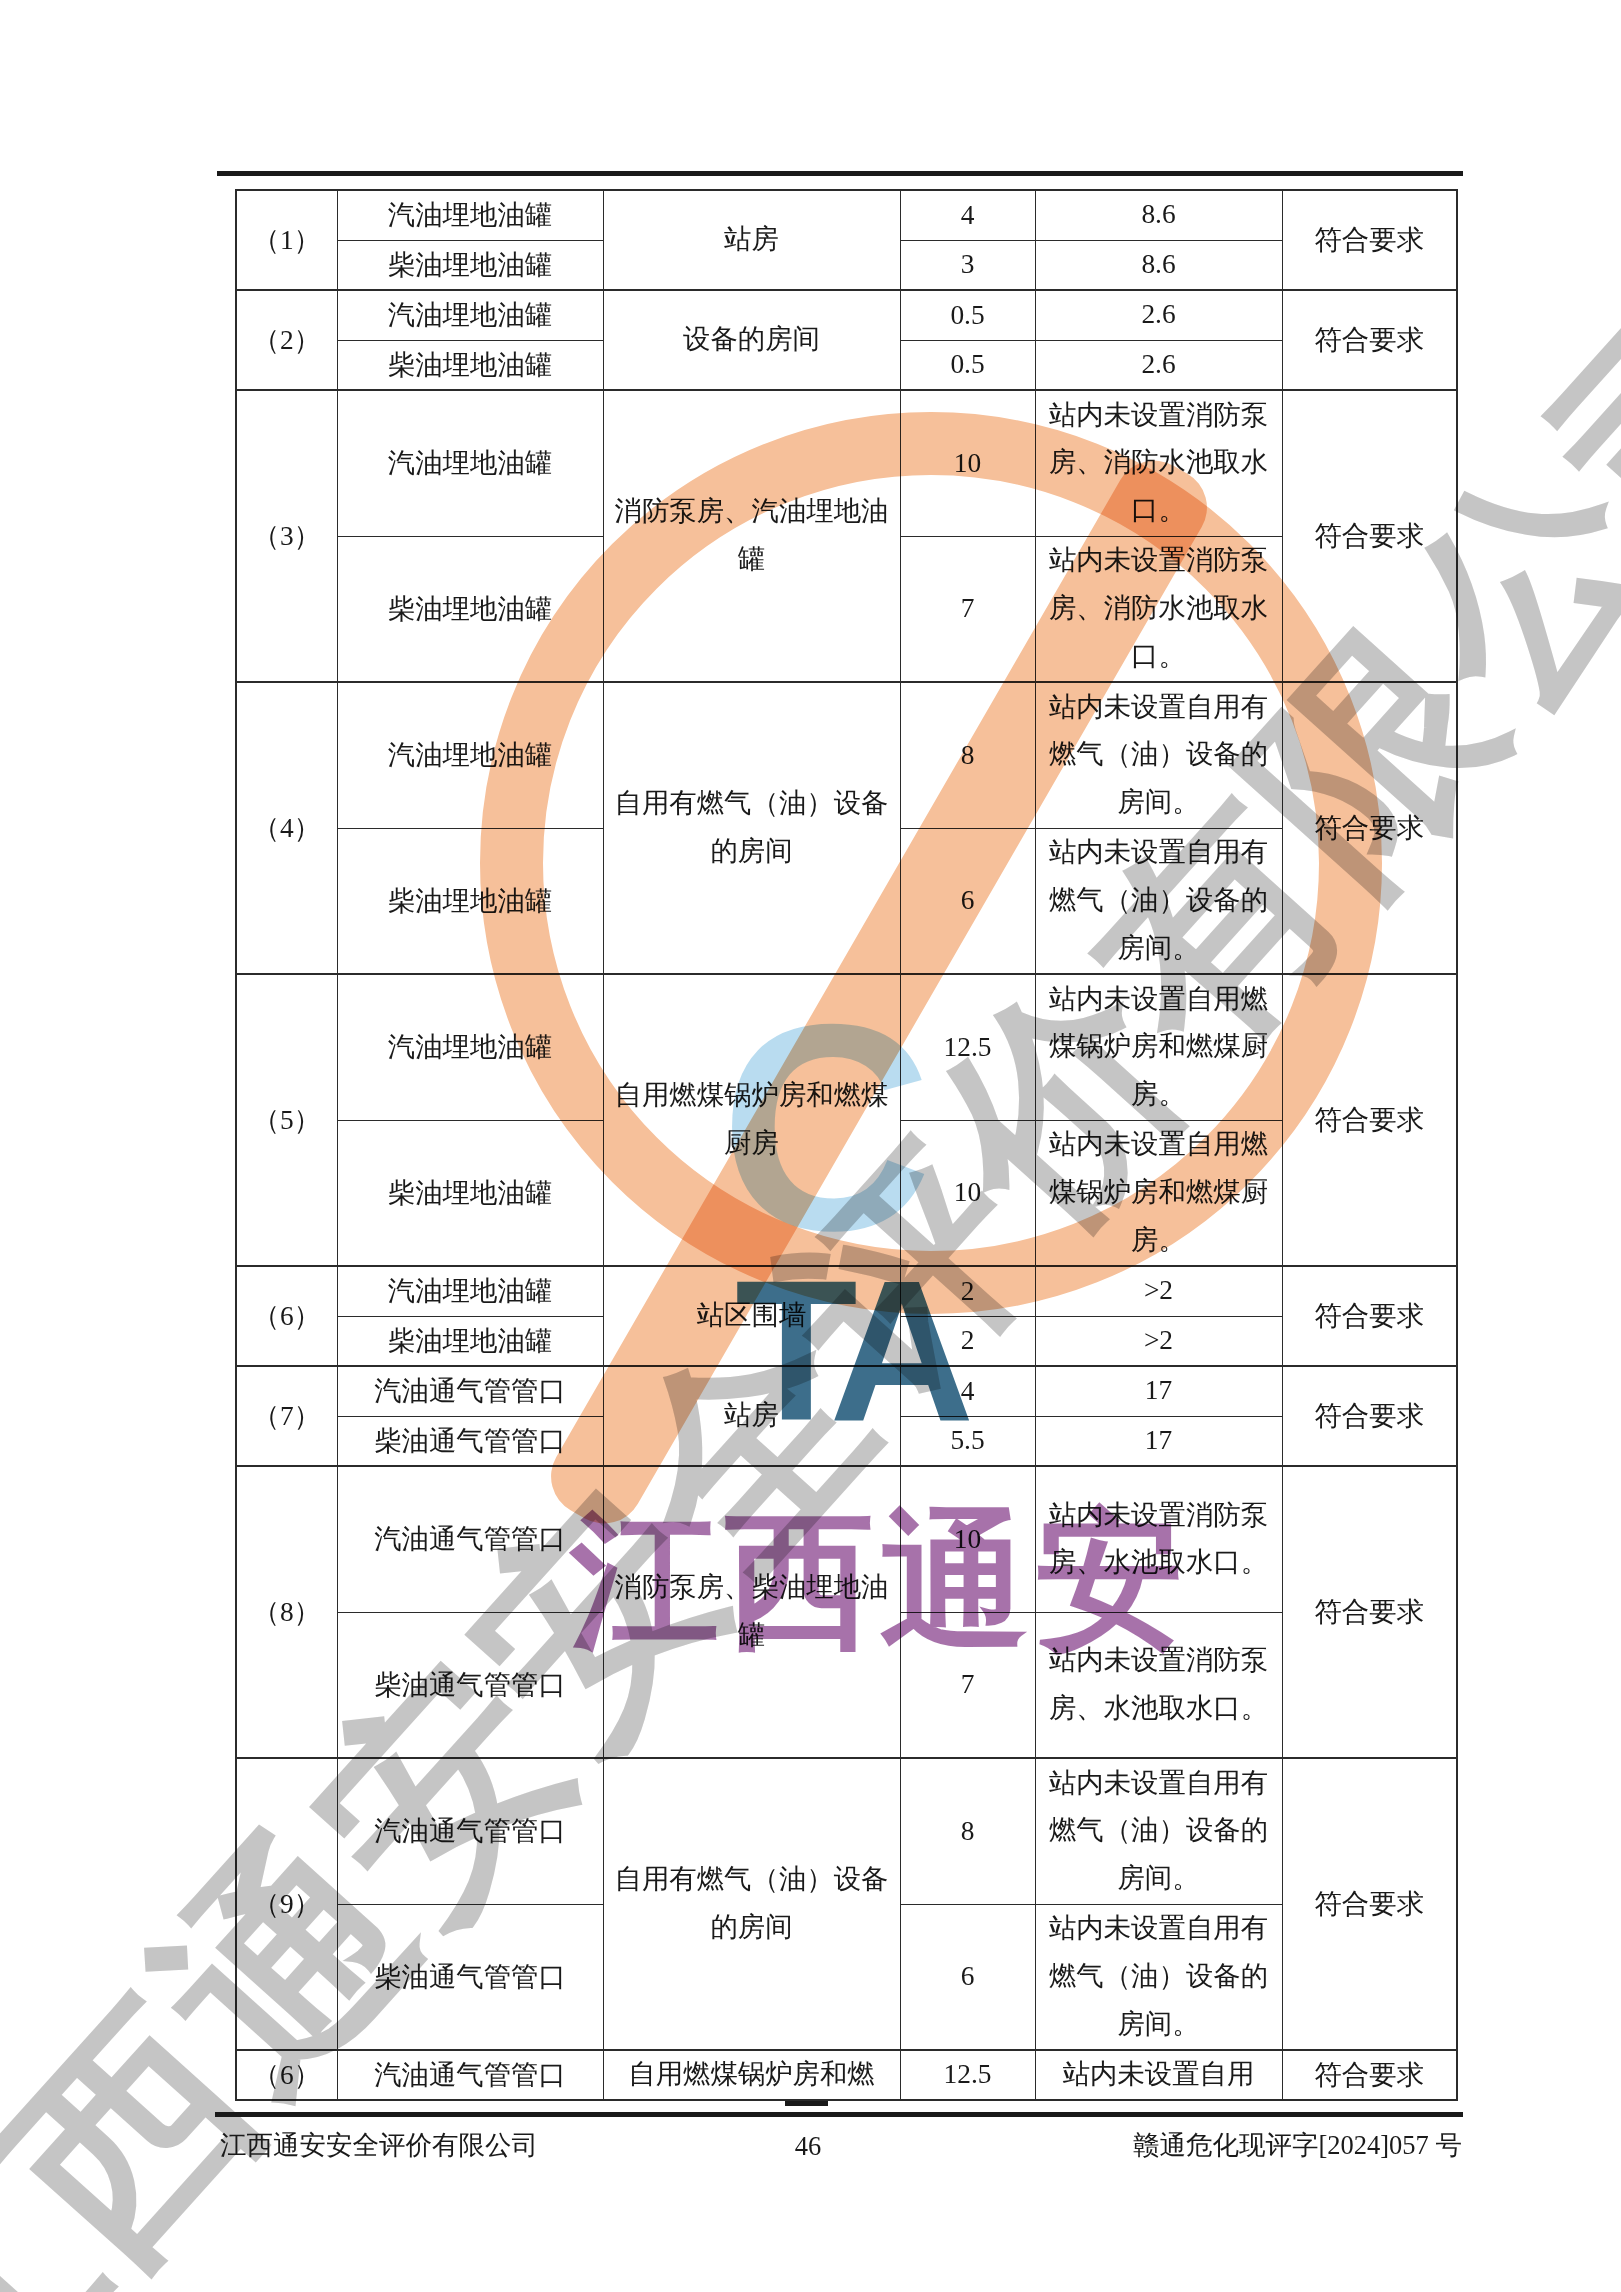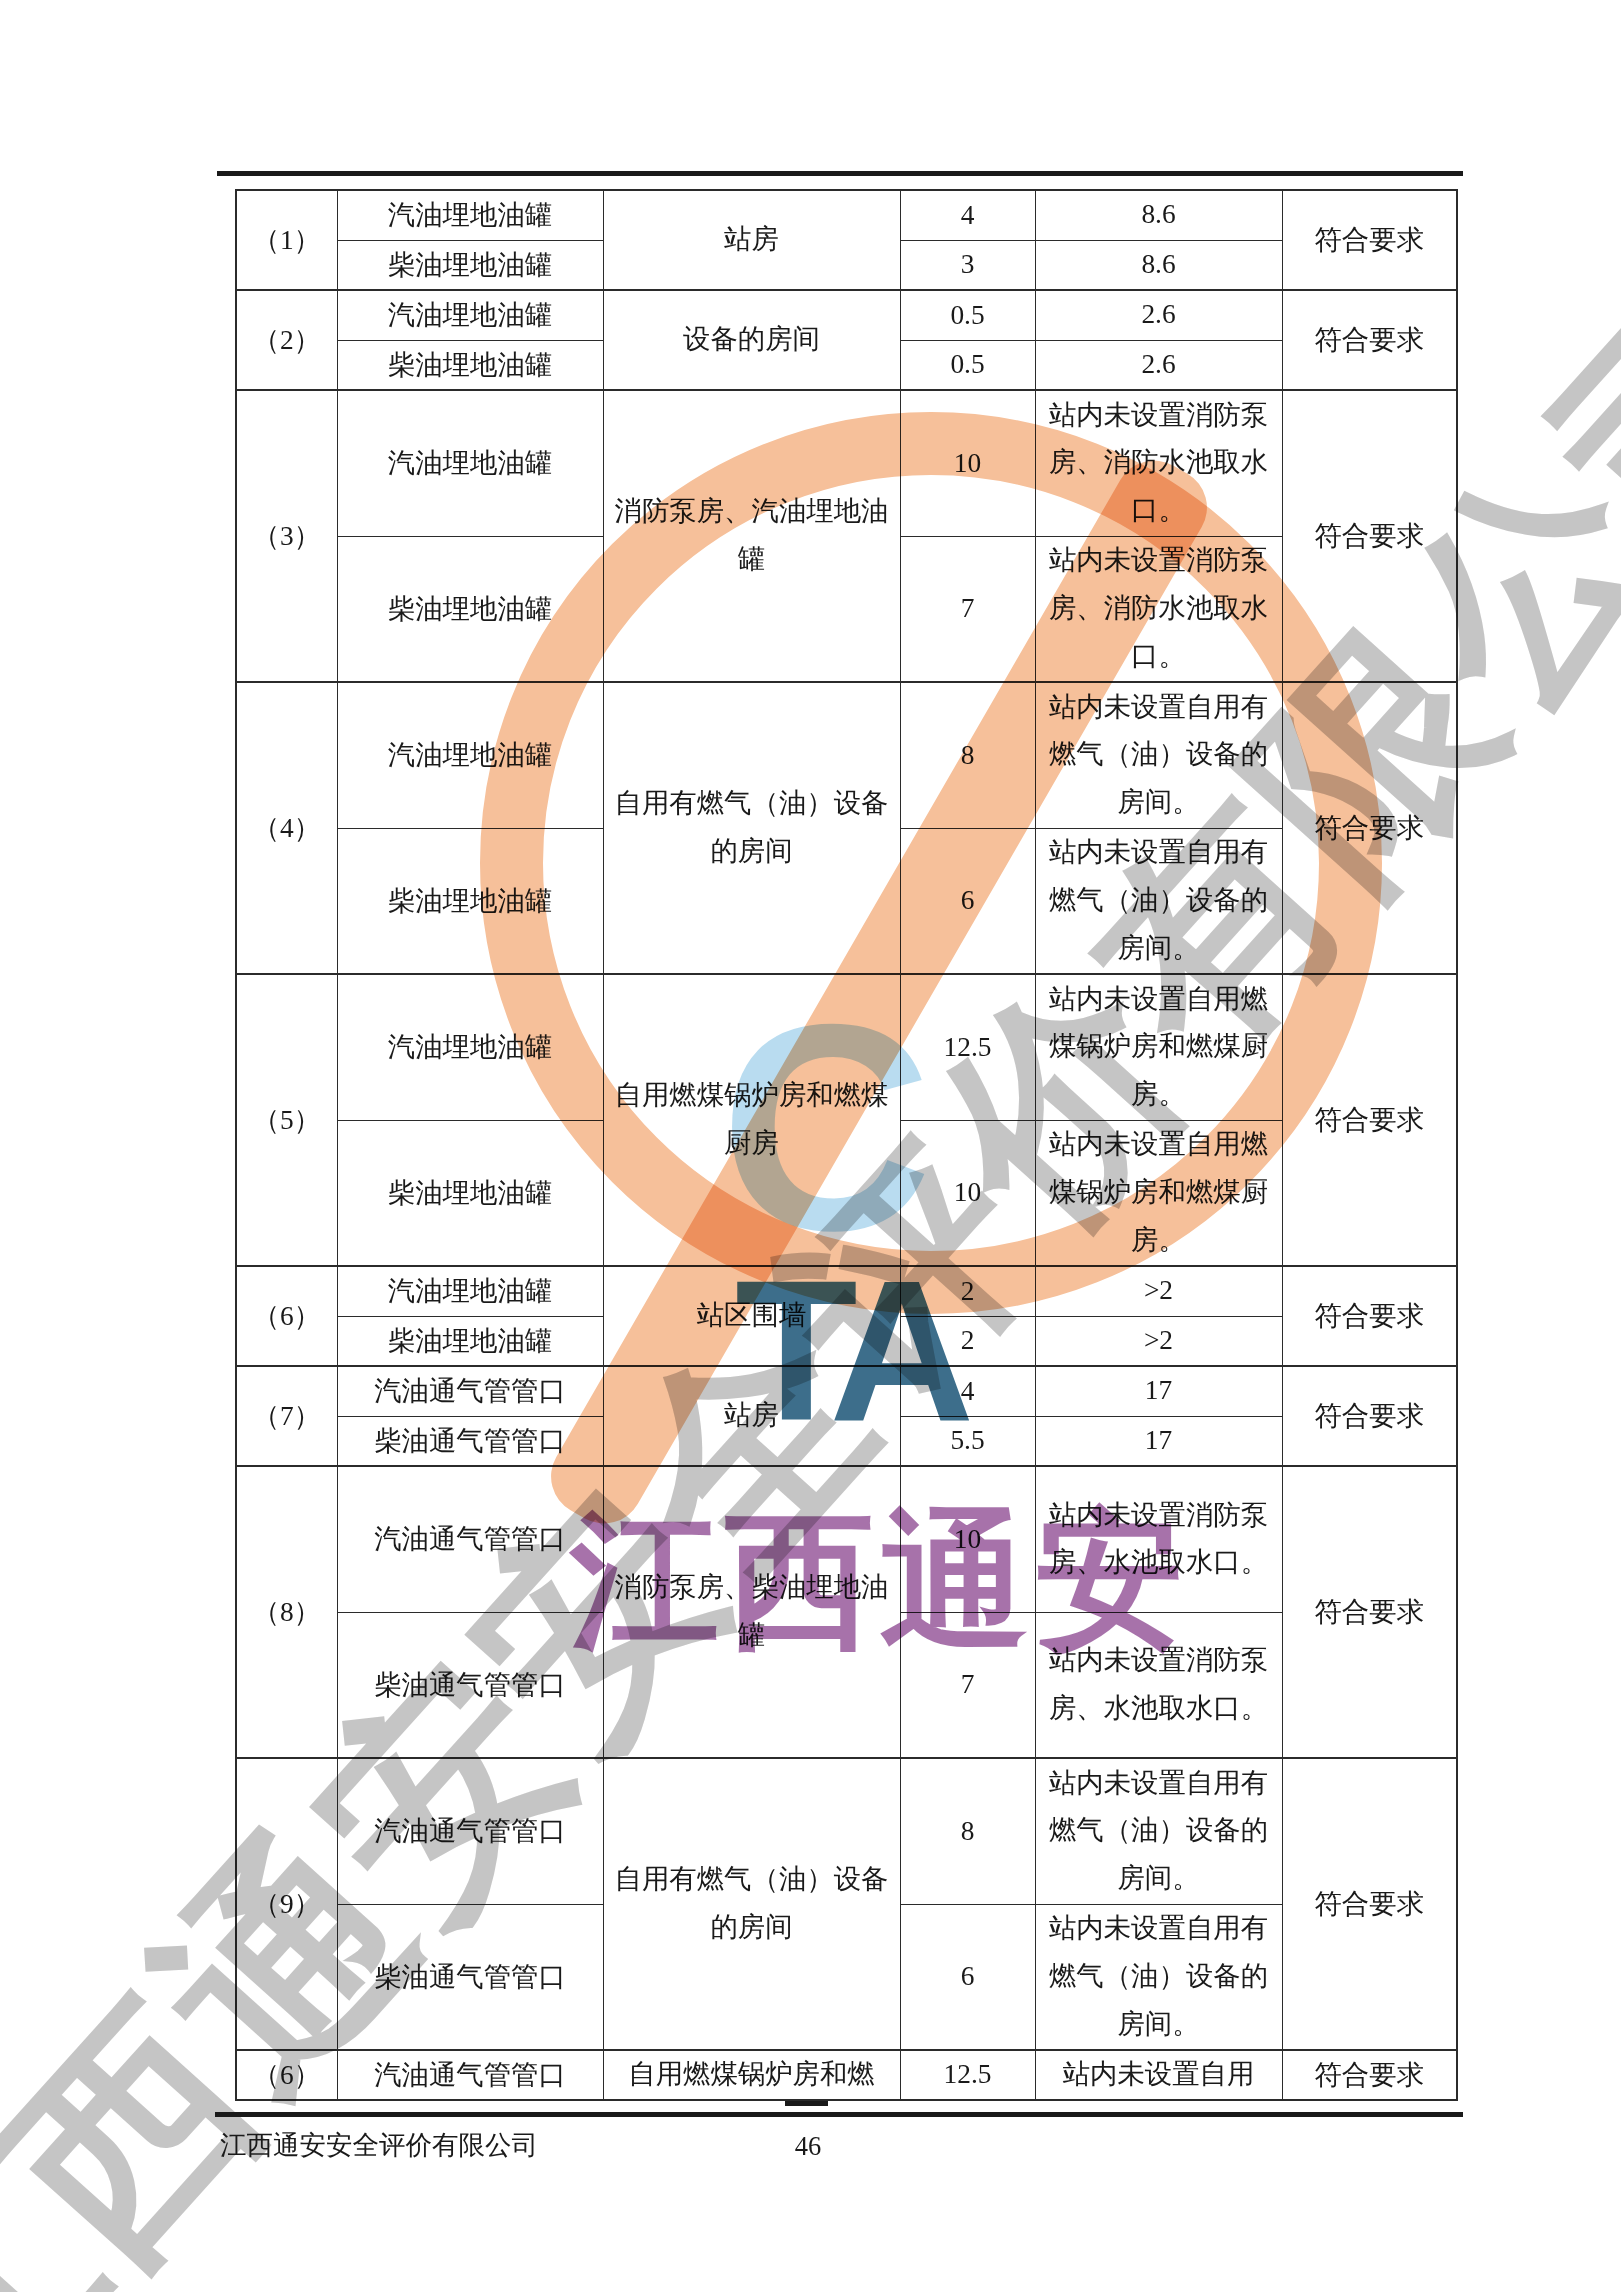--- a/index.html
+++ b/index.html
@@ -216,15 +216,16 @@
     <div id="wm-slash"></div>
     <div id="wm-c">C</div>
     <div id="wm-ta">TA</div>
     <div id="wm-red">江西通安</div>
   </div>
 
   <div id="footer-rule"></div>
   <div id="pgdash"></div>
   <div id="f-company" class="ftxt">江西通安安全评价有限公司</div>
   <div id="f-page" class="ftxt">46</div>
+  <div id="f-doc" class="ftxt">赣通危化现评字[2024]057 号</div>
 
 </div>
 
 
 </body></html>

